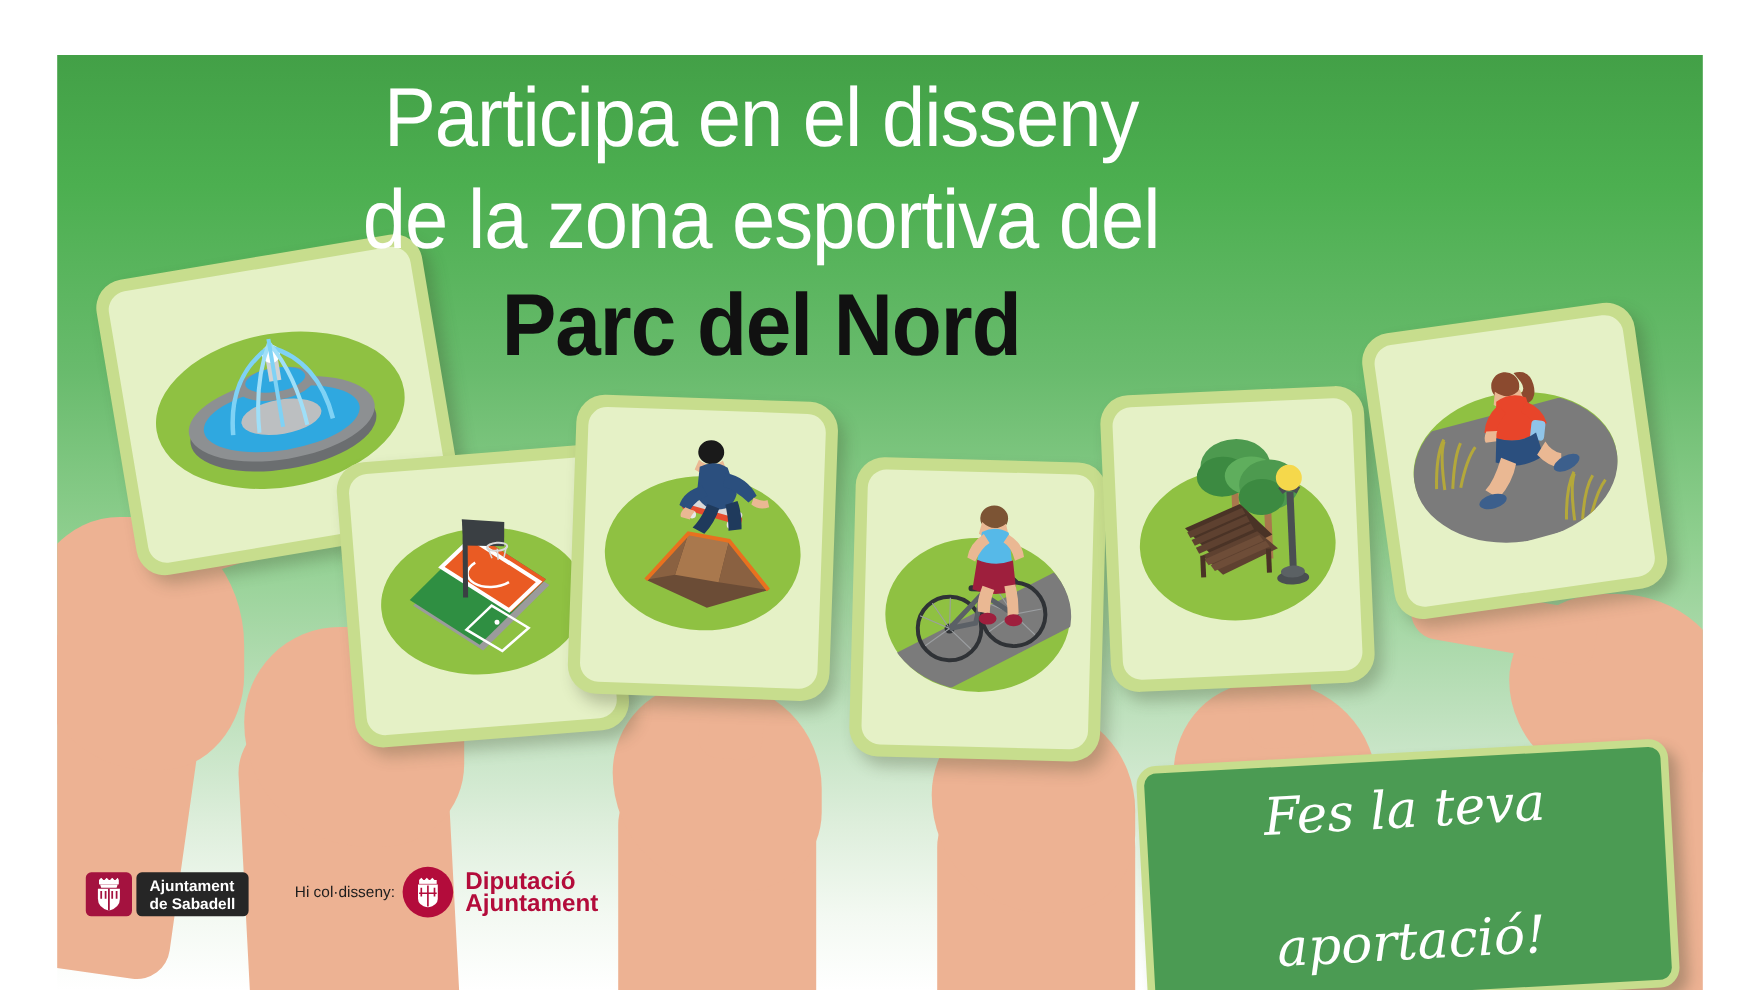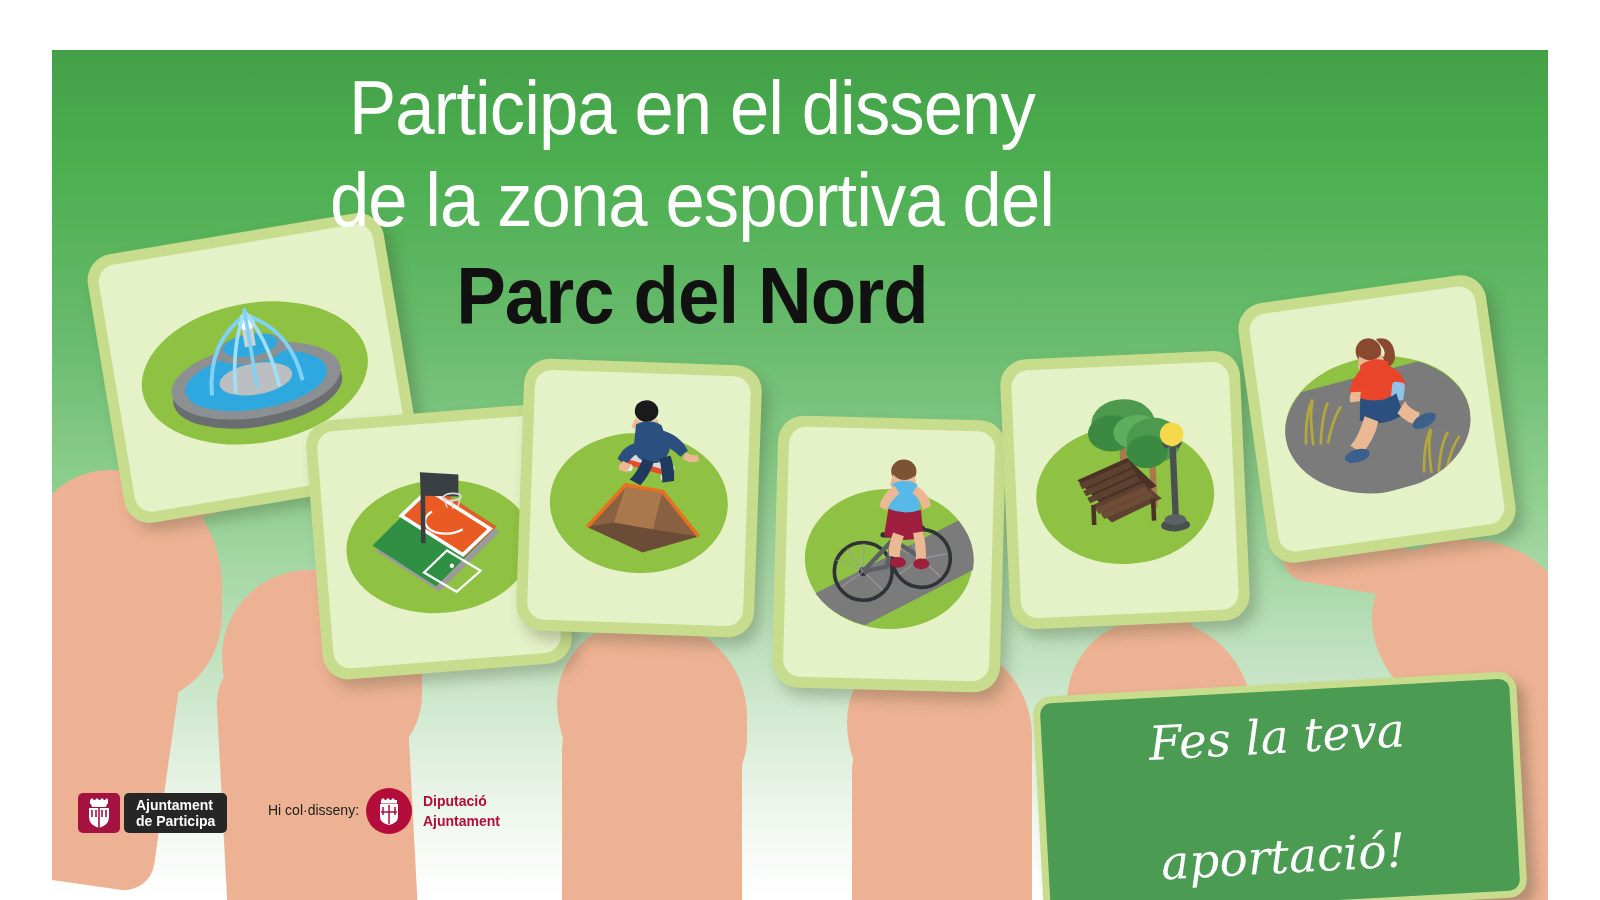--- a/index.html
+++ b/index.html
@@ -53,21 +53,21 @@
   .logo-saba{position:absolute;left:78px;top:5px;display:flex;align-items:stretch;height:40px;}
   .shield-box{width:42px;height:40px;background:#a4123f;border-radius:5px;
               display:flex;align-items:center;justify-content:center;}
   .name-box{margin-left:4px;background:#262626;border-radius:5px;color:#ffffff;
             padding:3px 12px;font-size:14px;line-height:16px;font-weight:600;
             display:flex;flex-direction:column;justify-content:center;}
   .collab-lbl{position:absolute;left:268px;top:14px;font-size:14px;color:#1d1d1d;}
   .logo-dipu{position:absolute;left:366px;top:0px;display:flex;align-items:center;}
   .dipu-circle{width:46px;height:46px;border-radius:50%;background:#b30c3b;
                display:flex;align-items:center;justify-content:center;}
-  .dipu-text{margin-left:11px;color:#b30c3b;font-size:14px;line-height:20px;
+  .dipu-text{margin-left:11px;color:#b30c3b;font-size:22px;line-height:20px;
              font-weight:700;}
 </style>
 </head>
 <body>
 
 <div id="panel">
 
   <div class="hand" style="left:-60px;top:380px;width:330px;height:420px;background:none;">
     <div class="arm" style="left:-40px;top:150px;width:220px;height:300px;
          border-radius:60px 40px 30px 30px;transform:rotate(8deg);"></div>
@@ -309,21 +309,21 @@
         <path d="M5 6 h16 l-1 3 h-14 z" fill="#ffffff"></path>
         <path d="M4 2 l2 -2 l2 2 M9 2 l2 -2 l2 2 M14 2 l2 -2 l2 2 M19 2 l2 -2 l1 2" fill="#ffffff"></path>
         <path d="M3 10 h20 v9 q0 8 -10 11 q-10 -3 -10 -11 z" fill="#ffffff"></path>
         <g stroke="#a4123f" stroke-width="1.6">
           <path d="M13 10 v20 M6 12 v7 M10 12 v7 M16 12 v7 M20 12 v7"></path>
         </g>
       </svg>
     </div>
     <div class="name-box">
       <span>Ajuntament</span>
-      <span>de Participa</span>
+      <span>de Sabadell</span>
     </div>
   </div>
 
   <div class="collab-lbl">Hi col·disseny:</div>
 
   <div class="logo-dipu">
     <div class="dipu-circle">
       <svg width="26" height="28" viewBox="0 0 26 28">
         <rect x="5" y="3" width="16" height="3.5" fill="#ffffff"></rect>
         <path d="M5 3 l2 -2 l2 2 M10 3 l2 -2 l2 2 M15 3 l2 -2 l2 2" fill="#ffffff"></path>

